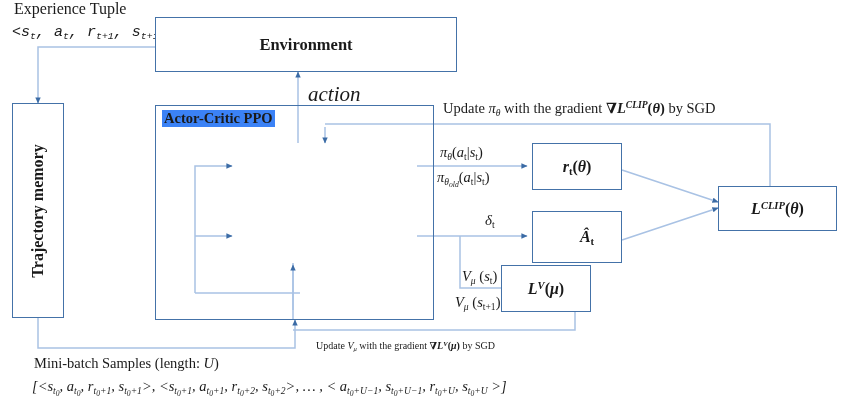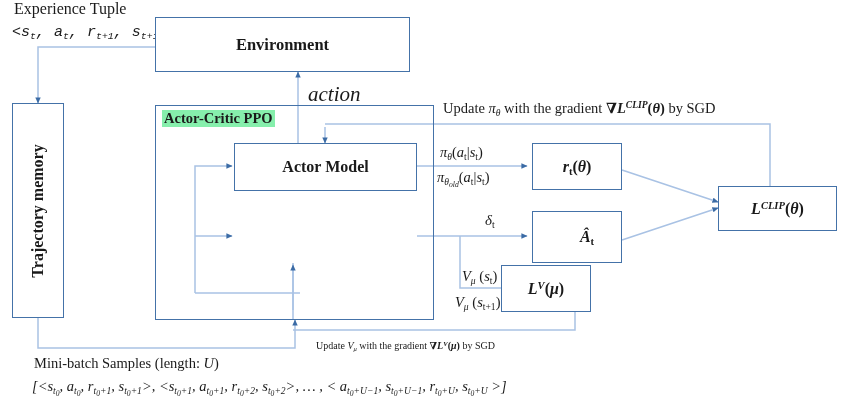--- a/index.html
+++ b/index.html
@@ -20,21 +20,21 @@
     text-align:center;
   }
   .box .lbl{font-weight:bold;}
 
   .bigbox{
     position:absolute;border:1.6px solid #4472A8;background:transparent;
     box-sizing:border-box;
   }
   .bigbox > .corner-label{
     position:absolute;left:6px;top:4px;font-weight:bold;font-size:14.5px;
-    background:#86efac;padding:0 2px;white-space:nowrap;
+    background:#3b82f6;padding:0 2px;white-space:nowrap;
   }
 
   .txt{position:absolute;white-space:nowrap;line-height:1.18;}
 
   .mathi{font-style:italic;}
 
   sub{font-size:0.66em;vertical-align:-0.32em;line-height:0;}
   sup{font-size:0.66em;vertical-align:0.52em;line-height:0;}
   sub sub{font-size:0.80em;}
 
@@ -138,35 +138,32 @@
   <div class="txt mathi" style="left:32px;top:378px;font-size:14.5px;">
     [&lt;<i>s</i><sub>t<sub>0</sub></sub>, <i>a</i><sub>t<sub>0</sub></sub>,
     <i>r</i><sub>t<sub>0</sub>+1</sub>, <i>s</i><sub>t<sub>0</sub>+1</sub>&gt;,
     &lt;<i>s</i><sub>t<sub>0</sub>+1</sub>, <i>a</i><sub>t<sub>0</sub>+1</sub>,
     <i>r</i><sub>t<sub>0</sub>+2</sub>, <i>s</i><sub>t<sub>0</sub>+2</sub>&gt;,
     … , &lt; <i>a</i><sub>t<sub>0</sub>+U−1</sub>,
     <i>s</i><sub>t<sub>0</sub>+U−1</sub>, <i>r</i><sub>t<sub>0</sub>+U</sub>,
     <i>s</i><sub>t<sub>0</sub>+U</sub> &gt;]
   </div>
 
-  <div class="box" style="left:155px;top:17px;width:255px;height:55px;">
+  <div class="box" style="left:155px;top:17px;width:302px;height:55px;">
     <span class="lbl" style="font-size:16.5px;">Environment</span>
   </div>
 
   <div class="bigbox" style="left:155px;top:105px;width:279px;height:215px;">
     <span class="corner-label">Actor-Critic PPO</span>
   </div>
 
   <div class="box" style="left:12px;top:103px;width:52px;height:215px;">
     <span class="vert" style="font-size:16px;">Trajectory memory</span>
   </div>
 
-  <div class="box" style="left:234px;top:143px;width:183px;height:48px;">
-    <span class="lbl" style="font-size:16px;">Actor Model</span>
-  </div>
 
 
   <div class="box" style="left:532px;top:143px;width:90px;height:47px;">
     <span class="lbl" style="font-size:16px;">
       <i>r</i><sub>t</sub>(<i>θ</i>)
     </span>
   </div>
 
   <div class="box" style="left:532px;top:211px;width:90px;height:52px;">
     <span class="lbl" style="font-size:16px;margin-left:20px;">

